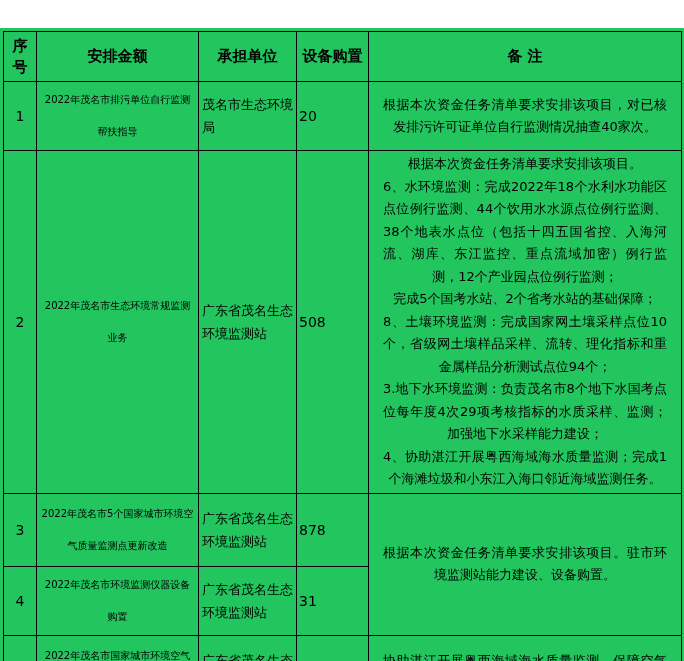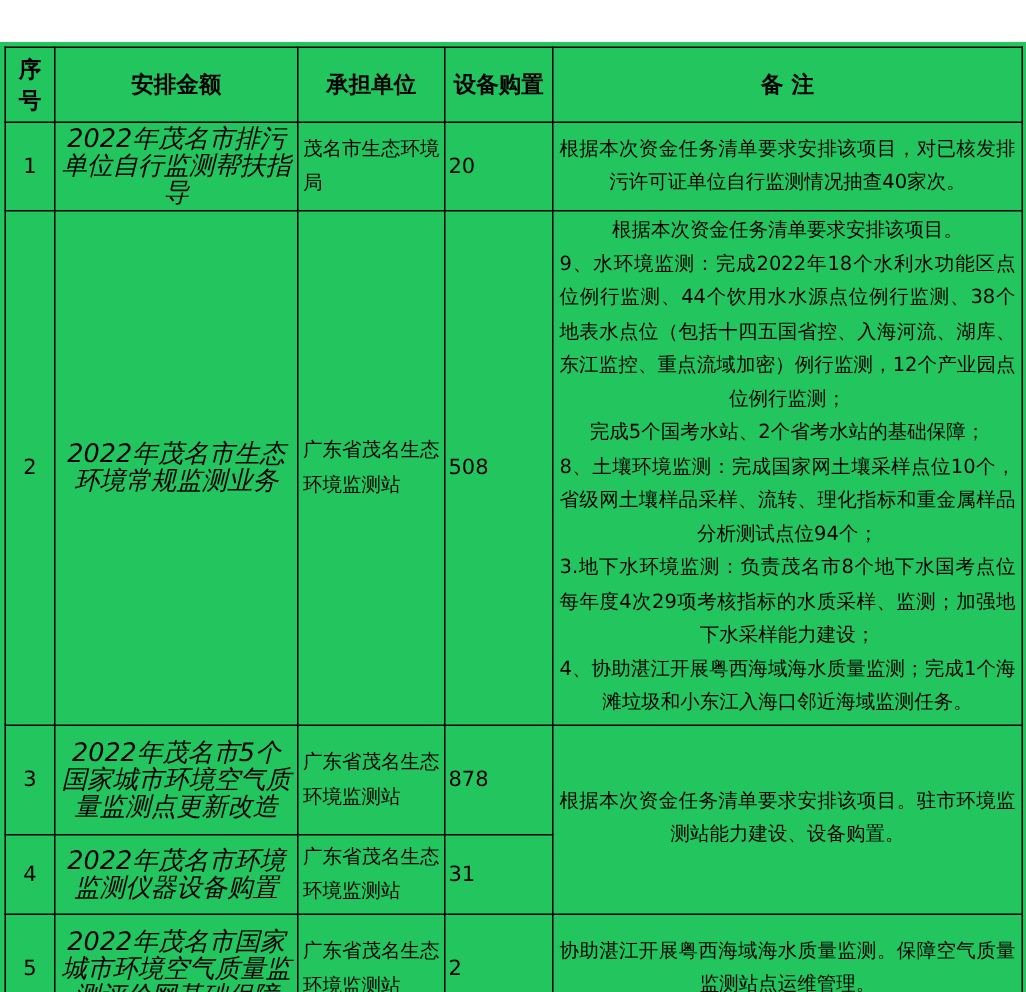--- a/index.html
+++ b/index.html
@@ -52,41 +52,40 @@
     text-align: center;
     line-height: 21px;
     padding: 2px 3px;
   }
   td.seq {
     font-size: 14px;
     text-align: center;
     padding: 2px;
   }
   td.name {
-    font-size: 17px;
+    font-size: 10px;
     text-align: center;
-    line-height: 18px;
+    line-height: 32px;
     padding: 2px 3px;
-    font-style: italic;
   }
   td.unit {
     font-size: 13px;
     text-align: left;
     line-height: 23px;
     padding: 2px 3px;
   }
   td.amount {
     font-size: 14px;
     text-align: left;
     padding: 2px;
   }
   td.remark {
     font-size: 13px;
     line-height: 22.5px;
-    padding: 2px 4px;
+    padding: 2px 14px;
   }
   td.remark p {
     margin: 0;
     text-align: justify;
     text-align-last: center;
   }
   td.total-label {
     font-size: 15px;
     font-weight: bold;
     text-align: center;
@@ -131,21 +130,21 @@
           <p>根据本次资金任务清单要求安排该项目，对已核发排污许可证单位自行监测情况抽查40家次。</p>
         </td>
       </tr>
       <tr class="r-2">
         <td class="seq">2</td>
         <td class="name">2022年茂名市生态环境常规监测业务</td>
         <td class="unit">广东省茂名生态环境监测站</td>
         <td class="amount">508</td>
         <td class="remark">
           <p>根据本次资金任务清单要求安排该项目。</p>
-          <p>9、水环境监测：完成2022年18个水利水功能区点位例行监测、44个饮用水水源点位例行监测、38个地表水点位（包括十四五国省控、入海河流、湖库、东江监控、重点流域加密）例行监测，12个产业园点位例行监测；</p>
+          <p>6、水环境监测：完成2022年18个水利水功能区点位例行监测、44个饮用水水源点位例行监测、38个地表水点位（包括十四五国省控、入海河流、湖库、东江监控、重点流域加密）例行监测，12个产业园点位例行监测；</p>
           <p>完成5个国考水站、2个省考水站的基础保障；</p>
           <p>8、土壤环境监测：完成国家网土壤采样点位10个，省级网土壤样品采样、流转、理化指标和重金属样品分析测试点位94个；</p>
           <p>3.地下水环境监测：负责茂名市8个地下水国考点位每年度4次29项考核指标的水质采样、监测；加强地下水采样能力建设；</p>
           <p>4、协助湛江开展粤西海域海水质量监测；完成1个海滩垃圾和小东江入海口邻近海域监测任务。</p>
         </td>
       </tr>
       <tr class="r-3">
         <td class="seq">3</td>
         <td class="name">2022年茂名市5个国家城市环境空气质量监测点更新改造</td>
         <td class="unit">广东省茂名生态环境监测站</td>

